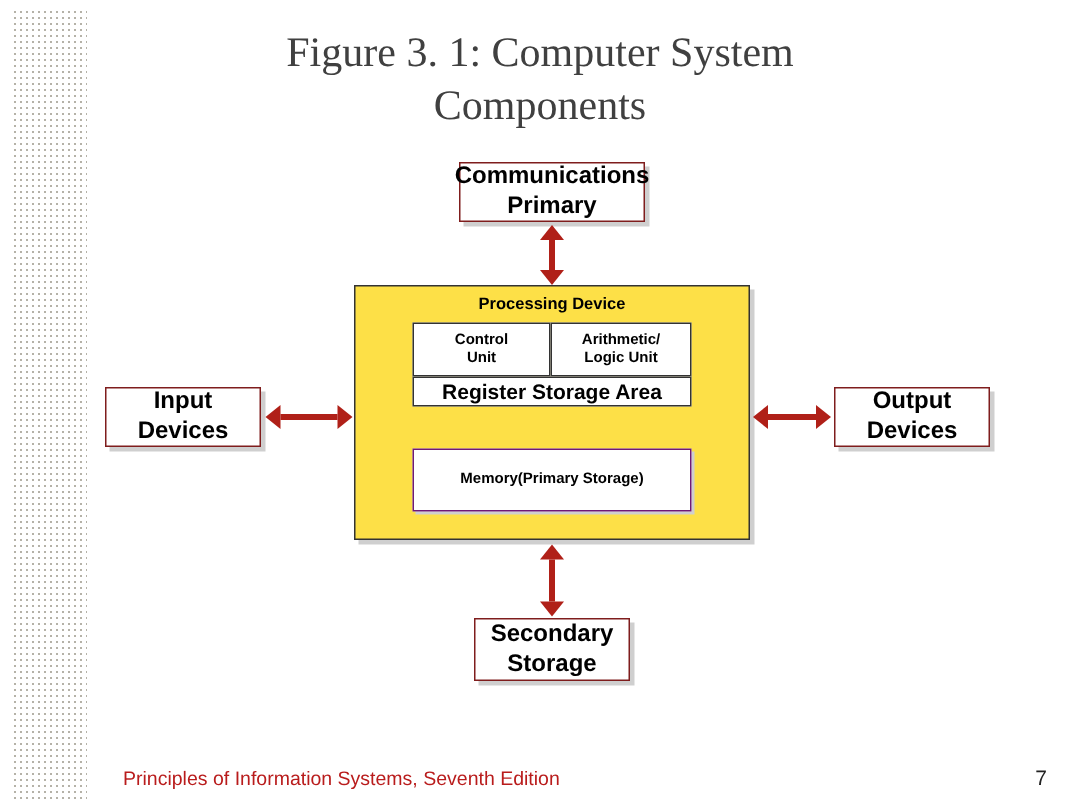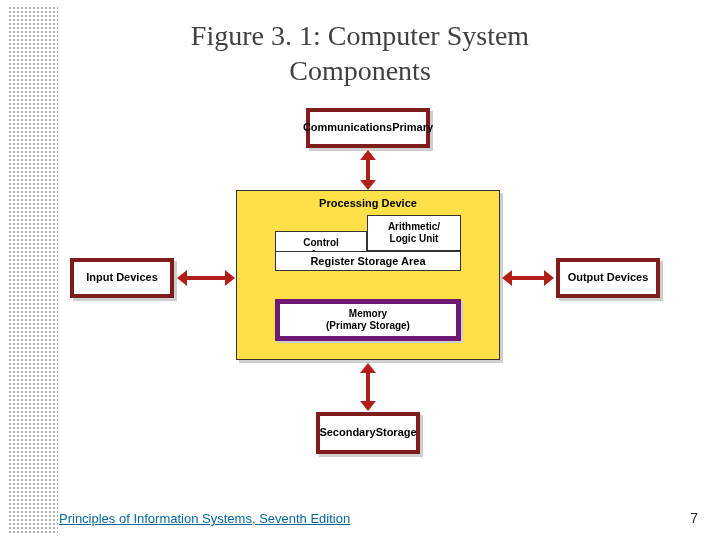--- a/index.html
+++ b/index.html
@@ -31,27 +31,28 @@
     line-height: 1.25;
   }
   .stage {
     position: absolute;
     left: 70px; top: 108px;
     width: 590px;
     height: 370px;
   }
   .box {
     position: absolute;
-    border: 4px solid #7f1d1d;
+    border: 1px solid #7f1d1d;
     background: #fff;
     box-shadow: 3px 3px 0 #cfcfcf;
     text-align: center;
-    font-size: 11px;
-    font-weight: bold;
-    display: flex;
+    font-size: 16px;
+    font-weight: bold;
+    display: flex;
+    flex-direction: column;
     align-items: center;
     justify-content: center;
     line-height: 1.25;
     padding: 4px 6px;
   }
   
   .proc-outer {
     position: absolute;
     border: 1px solid #333;
     background: #fde047;
@@ -75,36 +76,36 @@
     align-items: center;
     justify-content: center;
     line-height: 1.2;
     padding: 2px;
   }
   .reg {
     position: absolute;
     border: 1px solid #333;
     background: #fff;
     text-align: center;
-    font-size: 11px;
+    font-size: 14px;
     font-weight: bold;
     display: flex;
     align-items: center;
     justify-content: center;
   }
   .mem {
     position: absolute;
-    border: 5px solid #701a75;
+    border: 1px solid #701a75;
     background: #fff;
     box-shadow: 2px 2px 0 #cfcfcf;
     text-align: center;
     font-size: 10px;
     font-weight: bold;
     display: flex;
-    flex-direction: column;
+    flex-direction: row;
     align-items: center;
     justify-content: center;
     line-height: 1.25;
   }
   
   .arrow-v {
     position: absolute;
     width: 10px;
   }
   .arrow-v .shaft {
@@ -142,24 +143,23 @@
     top: -3px;
     width: 0; height: 0;
     border-top: 8px solid transparent;
     border-bottom: 8px solid transparent;
   }
   .arrow-h::before { left: 0;  border-right: 10px solid #b02018; }
   .arrow-h::after  { right: 0; border-left: 10px solid #b02018; }
 
   .footer-left {
     position: absolute;
-    left: 59px; bottom: 14px;
+    left: 82px; bottom: 14px;
     font-size: 13px;
-    color: #0369a1;
-    text-decoration: underline;
+    color: #b91c1c;
   }
   .footer-right {
     position: absolute;
     right: 22px; bottom: 14px;
     font-size: 14px;
     color: #222;
   }
 </style>
 </head>
 <body>
@@ -182,23 +182,23 @@
     <span>Output Devices</span>
   </div>
 
   <div class="box" style="left:0px; top:150px; width:104px; height:40px;">
     <span>Input Devices</span>
   </div>
 
   <div class="proc-outer" style="left:166px; top:82px; width:264px; height:170px;">
     <div class="proc-title">Processing Device</div>
 
-    <div class="subbox" style="left:38px; top:40px; width:92px; height:36px; flex-direction:column;">
+    <div class="subbox" style="left:38px; top:24px; width:92px; height:36px; flex-direction:column;">
       <span>Control</span>
-      <span>Area</span>
+      <span>Unit</span>
     </div>
     <div class="subbox" style="left:130px; top:24px; width:94px; height:36px; flex-direction:column;">
       <span>Arithmetic/</span>
       <span>Logic Unit</span>
     </div>
     <div class="reg" style="left:38px; top:60px; width:186px; height:20px;">
       <span>Register Storage Area</span>
     </div>
 
     <div class="mem" style="left:38px; top:108px; width:186px; height:42px;">

